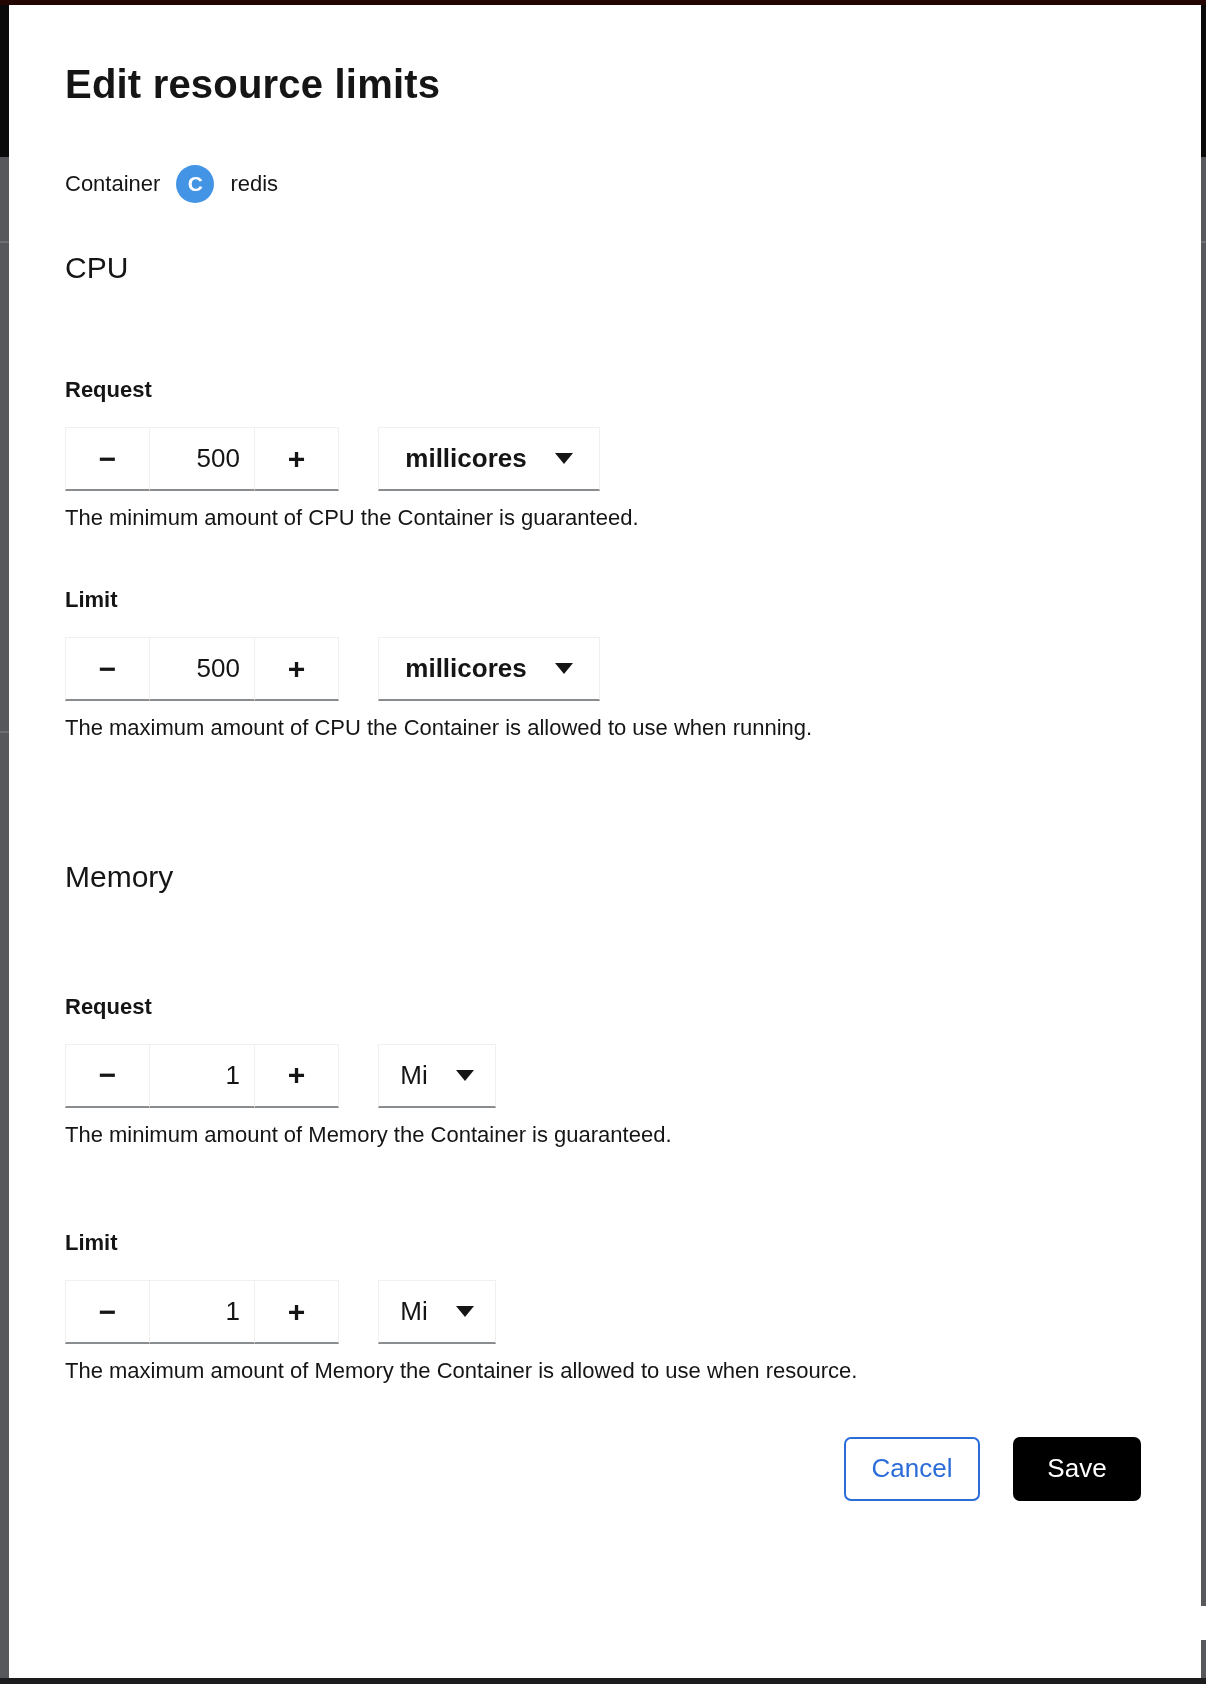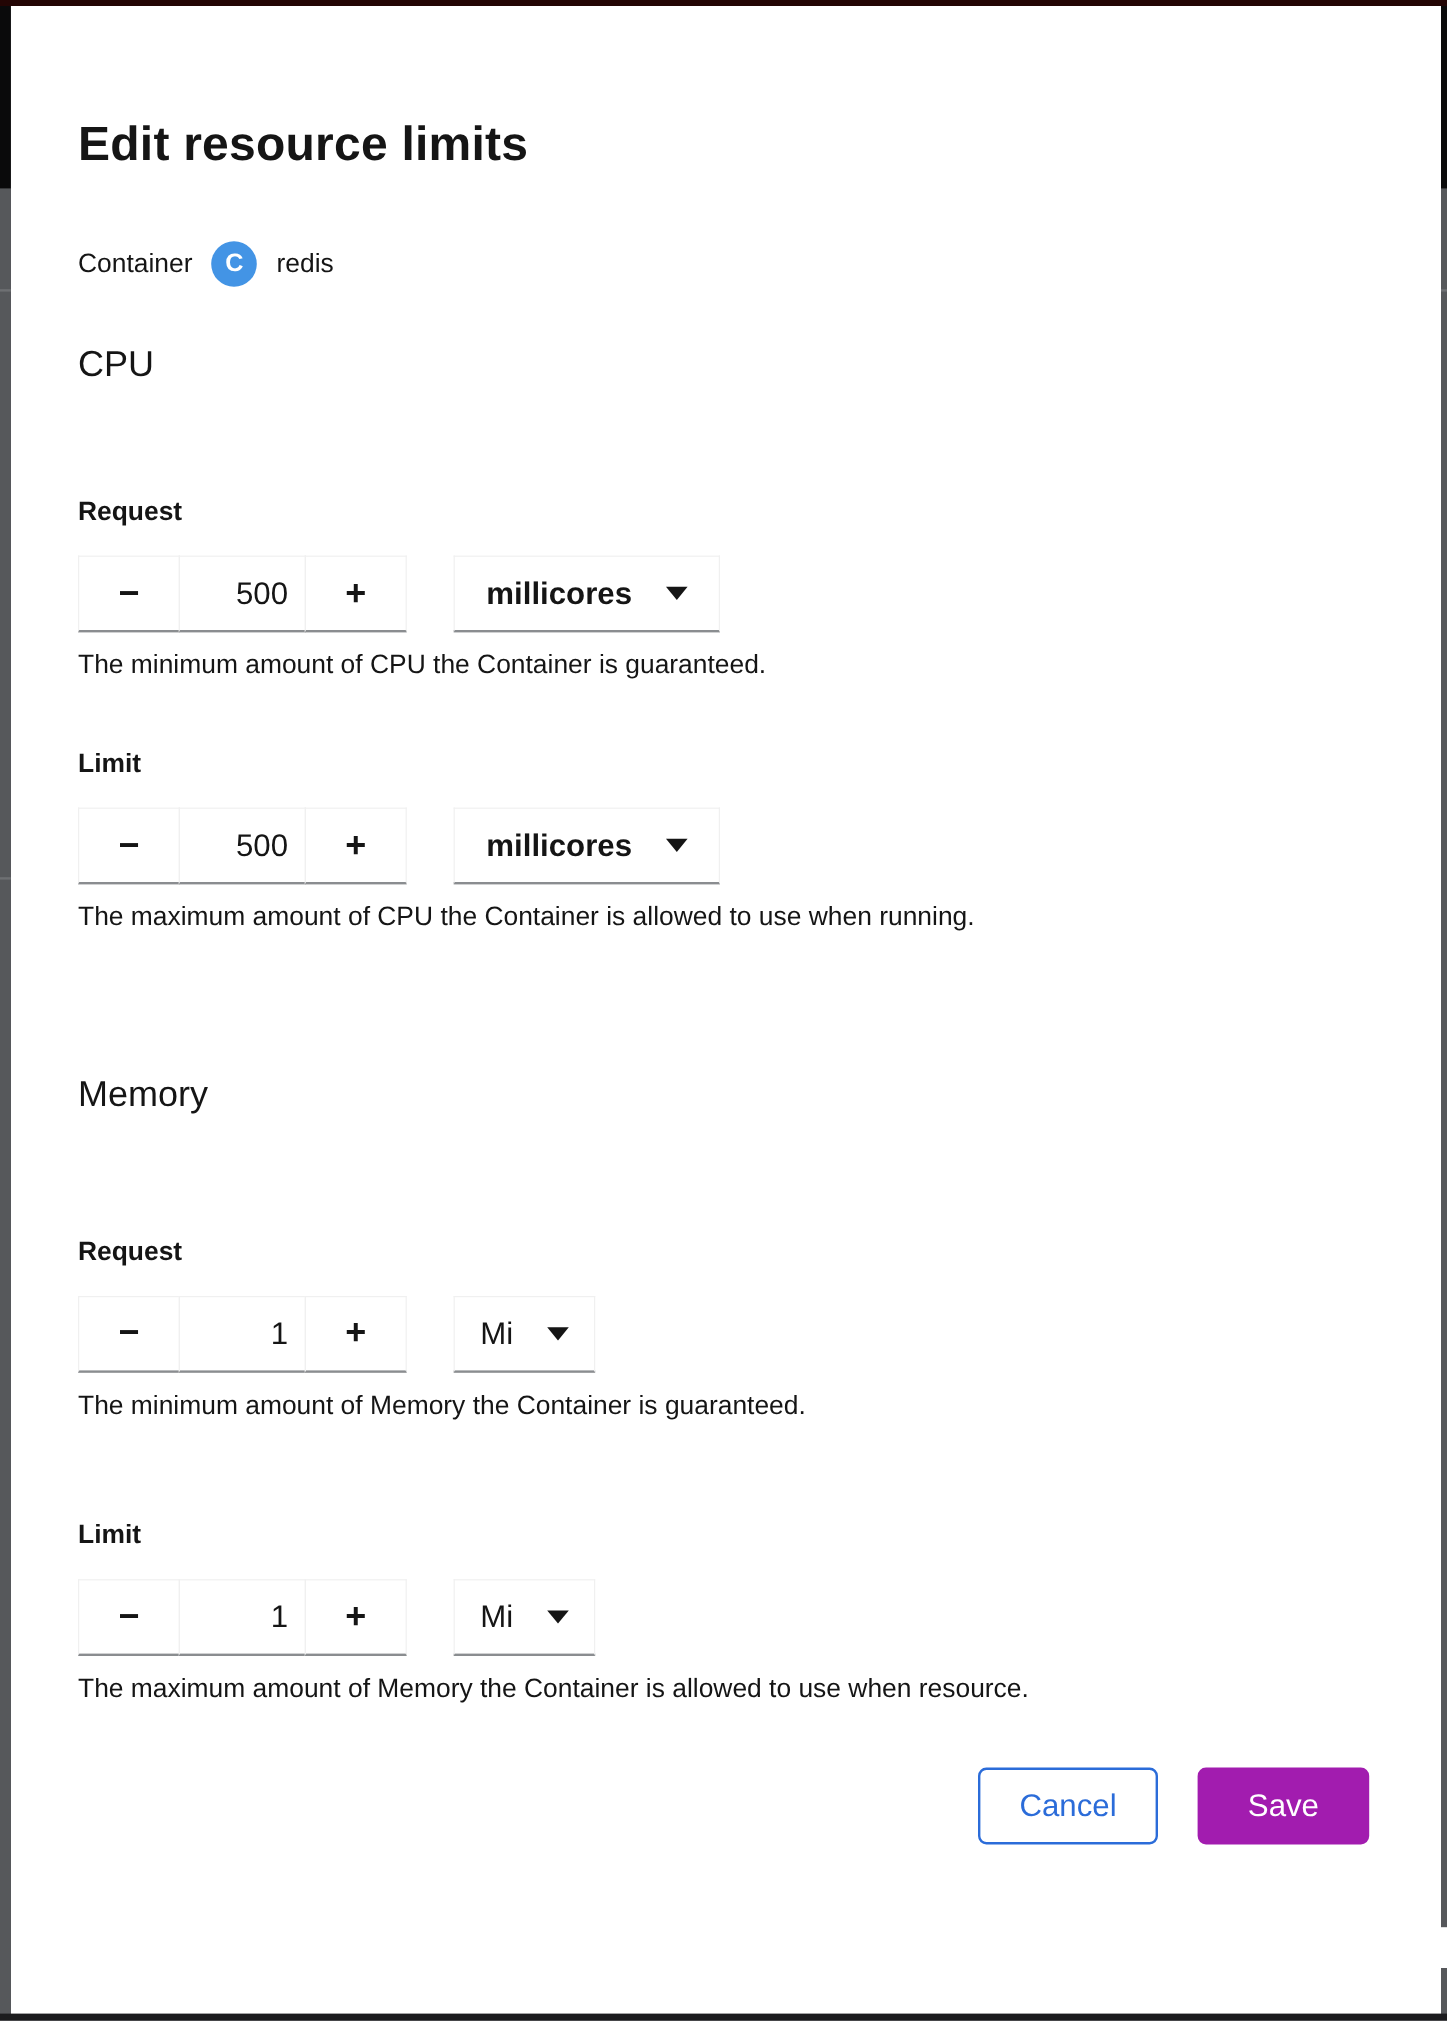--- a/index.html
+++ b/index.html
@@ -16,21 +16,21 @@
   .edge-bottom { position: fixed; bottom: 0; left: 0; right: 0; height: 6px; background: #1c1c1e; z-index: 5; }
   .edge-left   { position: fixed; top: 5px; bottom: 6px; left: 0; width: 9px; background: #56585b; z-index: 5; }
   .edge-right  { position: fixed; top: 5px; bottom: 6px; right: 0; width: 5px; background: #56585b; z-index: 5; }
   .edge-black-seg { position: absolute; top: 0; left: 0; right: 0; height: 152px; background: #0a0a0b; }
   .edge-hairline  { position: absolute; left: 0; right: 0; height: 2px; background: #6e7073; }
   .edge-white-notch { position: absolute; right: 0; width: 5px; height: 34px; background: #ffffff; bottom: 38px; }
 
   .modal {
     position: relative;
     width: 1206px; height: 1684px;
-    padding: 98px 65px 0 65px;
+    padding: 62px 65px 0 65px;
     background: #ffffff;
   }
   .modal-title {
     margin: 0;
     font-size: 40px;
     font-weight: 600;
     letter-spacing: 0.2px;
     color: #151515;
   }
   .modal-description {
@@ -143,28 +143,28 @@
     height: 64px;
     border-radius: 7px;
     font-size: 26px;
     font-family: "Liberation Sans", sans-serif;
     display: inline-flex;
     align-items: center;
     justify-content: center;
     cursor: pointer;
   }
   .btn-cancel {
-    width: 150px;
+    width: 136px;
     background: #ffffff;
     border: 2px solid #2b6cd9;
     color: #2b6cd9;
   }
   .btn-save {
-    width: 143px;
-    background: #a21caf;
+    width: 128px;
+    background: #000000;
     border: none;
     color: #ffffff;
   }
 </style>
 </head>
 <body>
 
 <div class="edge-top"></div>
 <div class="edge-left">
   <div class="edge-black-seg"></div>

